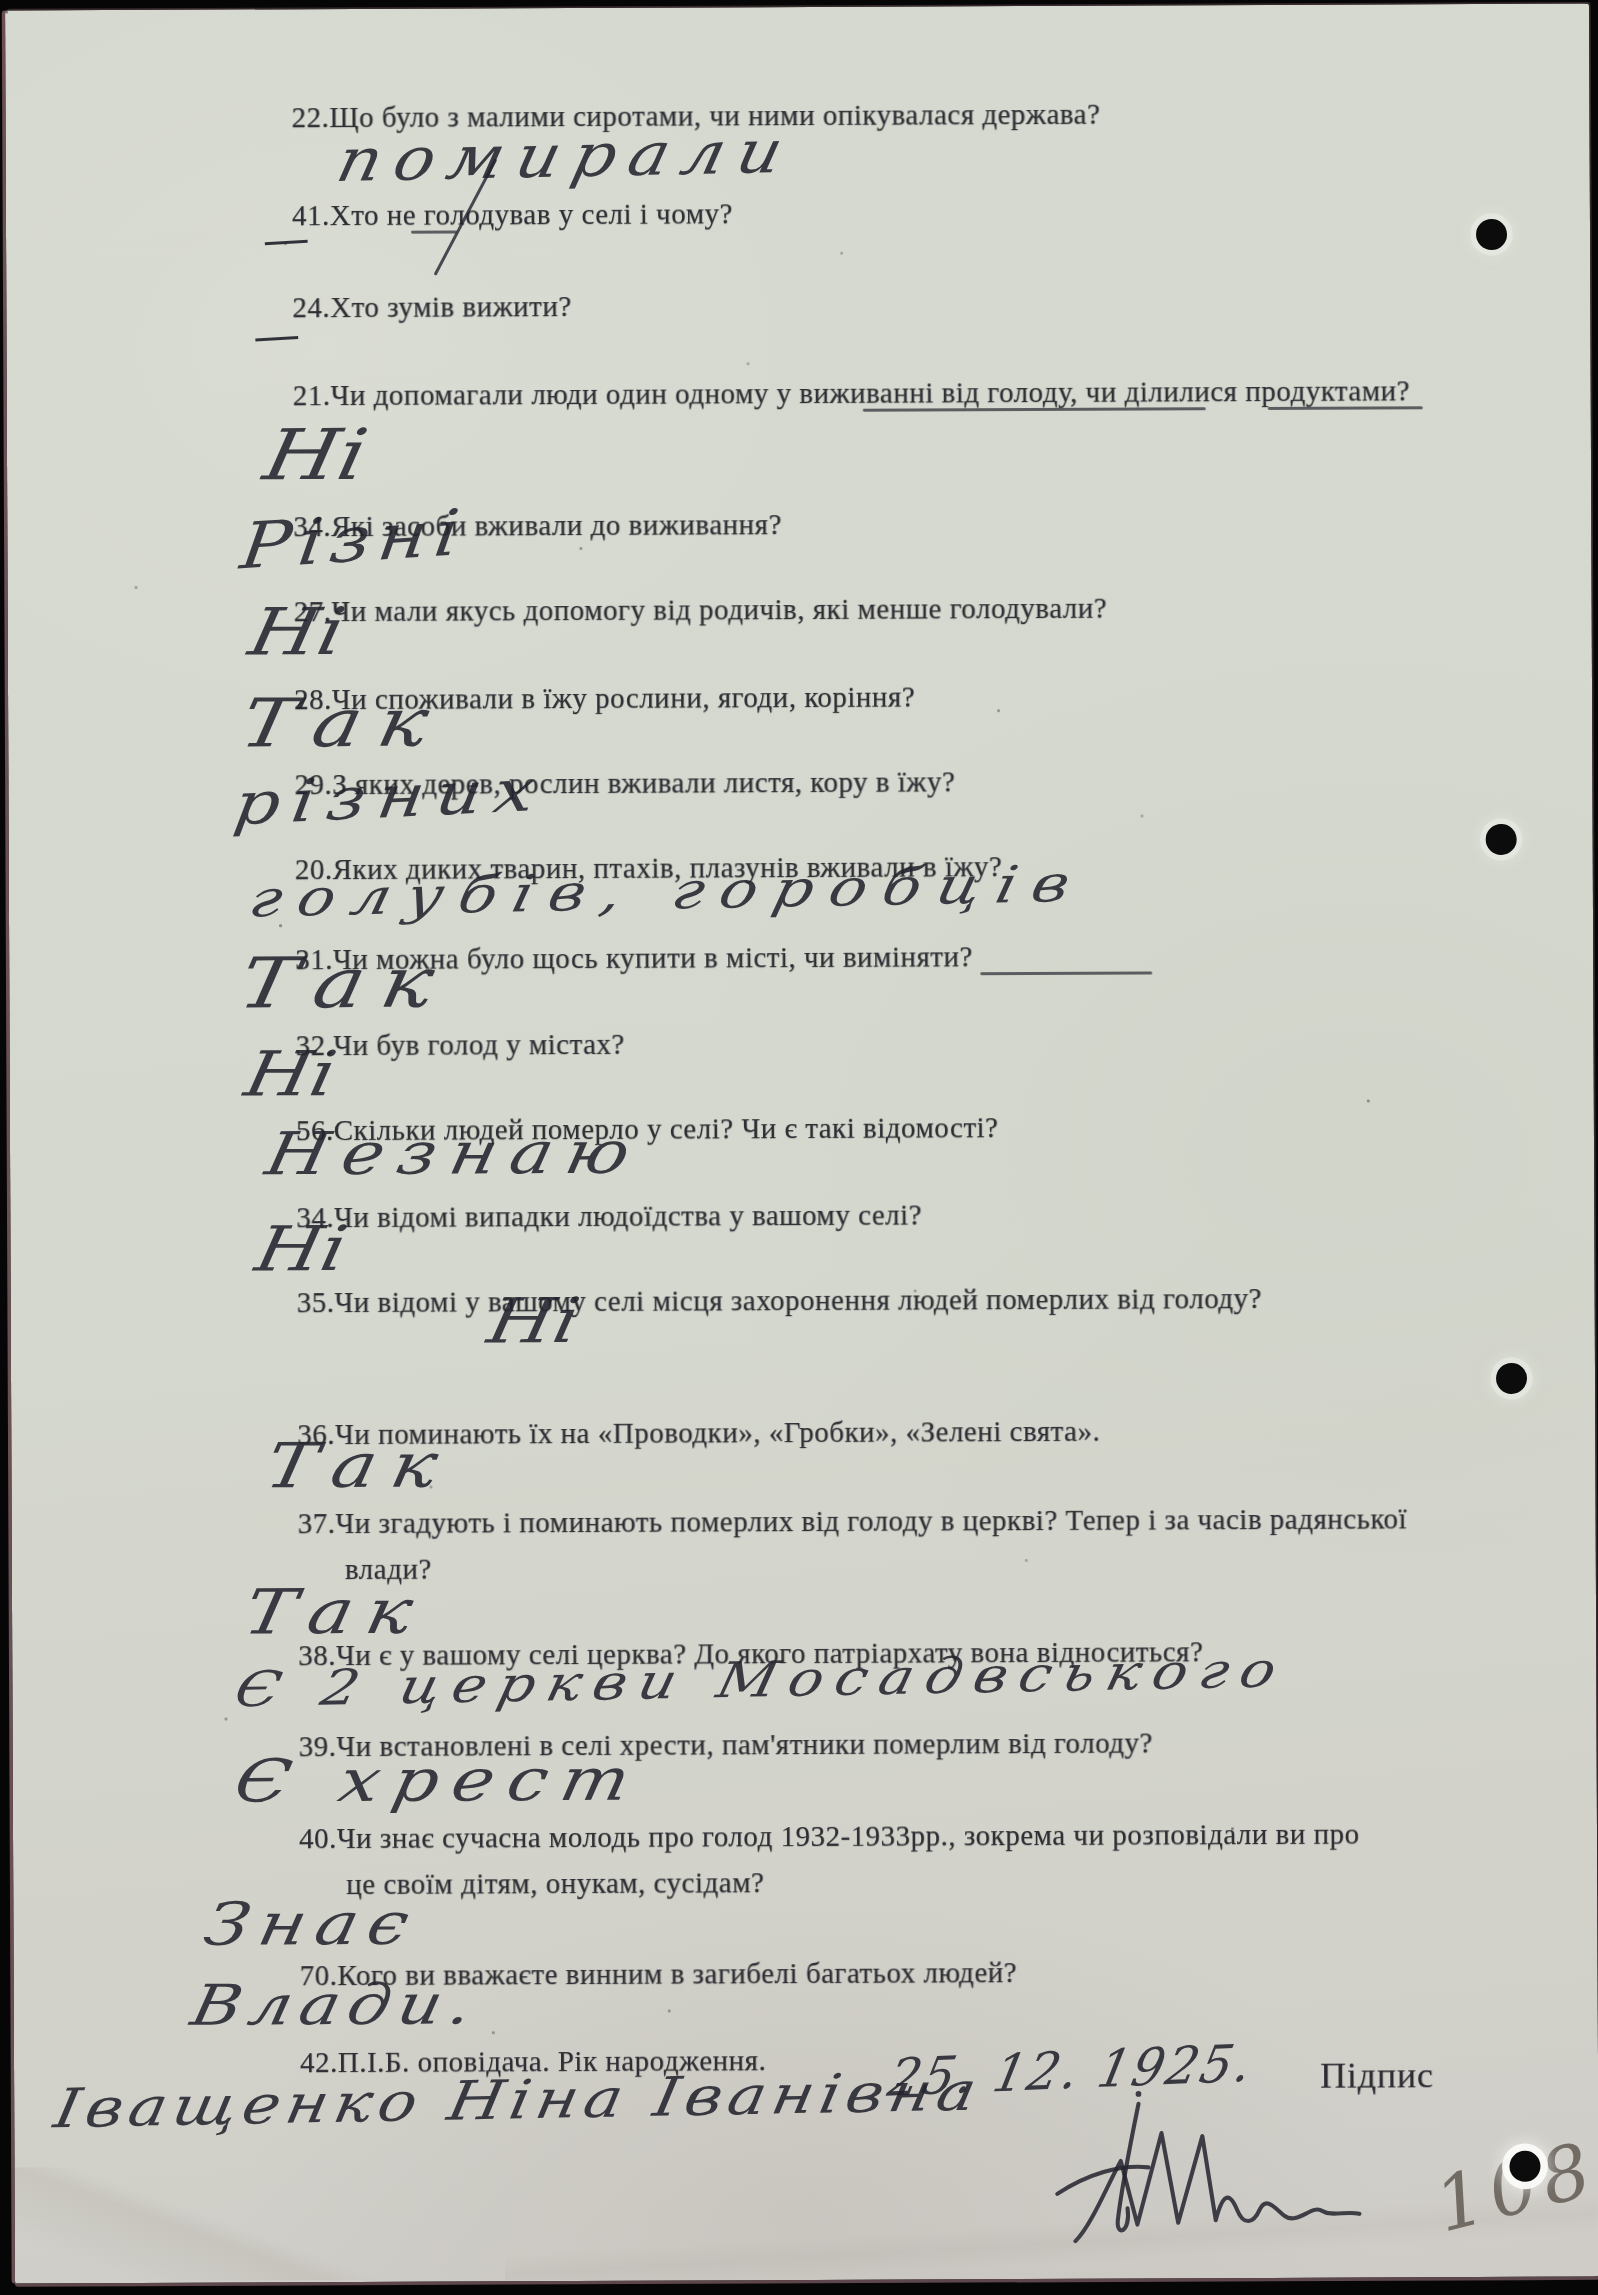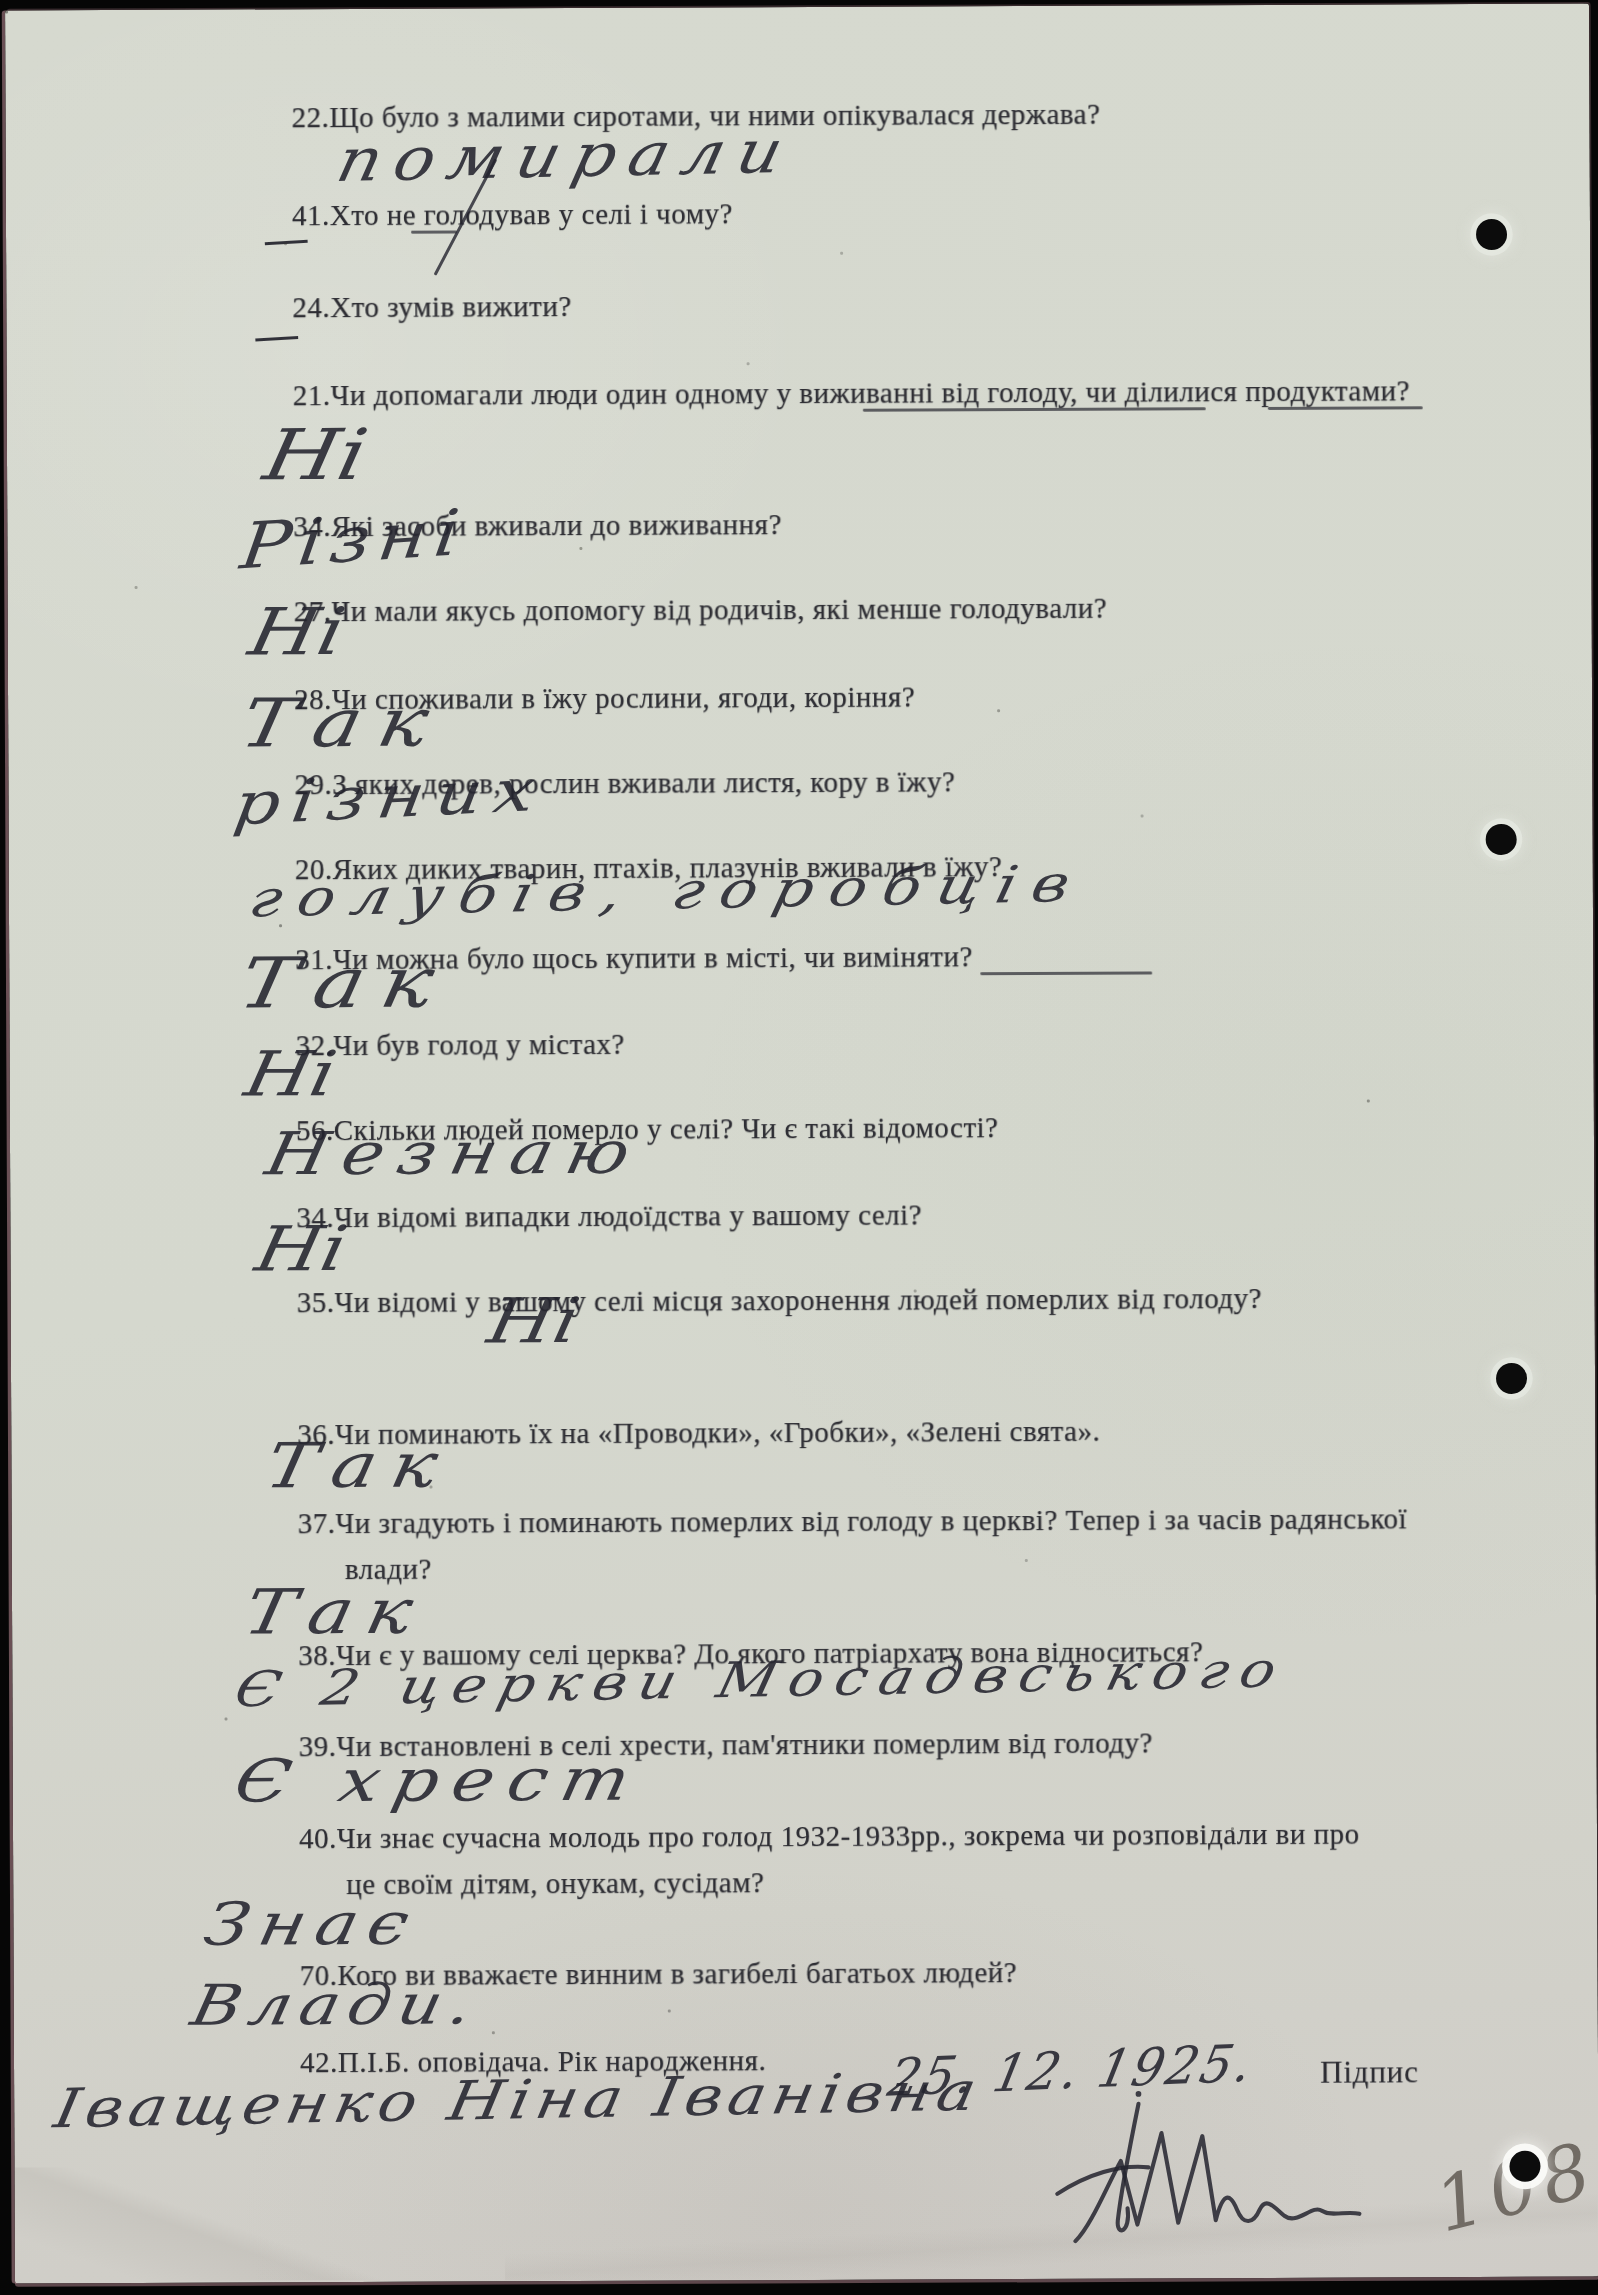--- a/index.html
+++ b/index.html
@@ -43,21 +43,21 @@
   .hole.bright { box-shadow:0 0 0 7.4px rgba(250,250,248,.95), 0 0 14.7px 9.8px rgba(250,250,248,.55); }
   .underline-mark {
     position:absolute; height:2.5px; background:rgba(40,40,48,.7);
     border-radius:1.6px; filter:blur(0.3px);
   }
   .pen-stroke {
     position:absolute; width:2.5px; background:rgba(35,35,46,.8);
     border-radius:1.6px;
   }
   .label-typed {
-    position:absolute; font-size:31px; letter-spacing:0.8px; color:#2c2c32;
+    position:absolute; font-size:36px; letter-spacing:0.8px; color:#2c2c32;
     text-shadow:0.8px 0 0 rgba(46,46,52,.3); filter:blur(0.2px);
   }
   .pencil {
     position:absolute; font-family:"DejaVu Serif", serif; font-style:italic;
     color:rgba(92,85,78,.82); transform:rotate(-14deg); letter-spacing:6.5px;
   }
   .specks { position:absolute; left:0; top:0; width:2.5px; height:2.5px; border-radius:50%;
     background:rgba(60,60,55,.55);
     box-shadow: 270px 915px 0 rgba(60,60,55,.5), 989px 703px 0 rgba(60,60,55,.4),
       572px 539px 0 rgba(70,70,60,.45), 278px 233px 0 rgba(60,60,55,.4),

